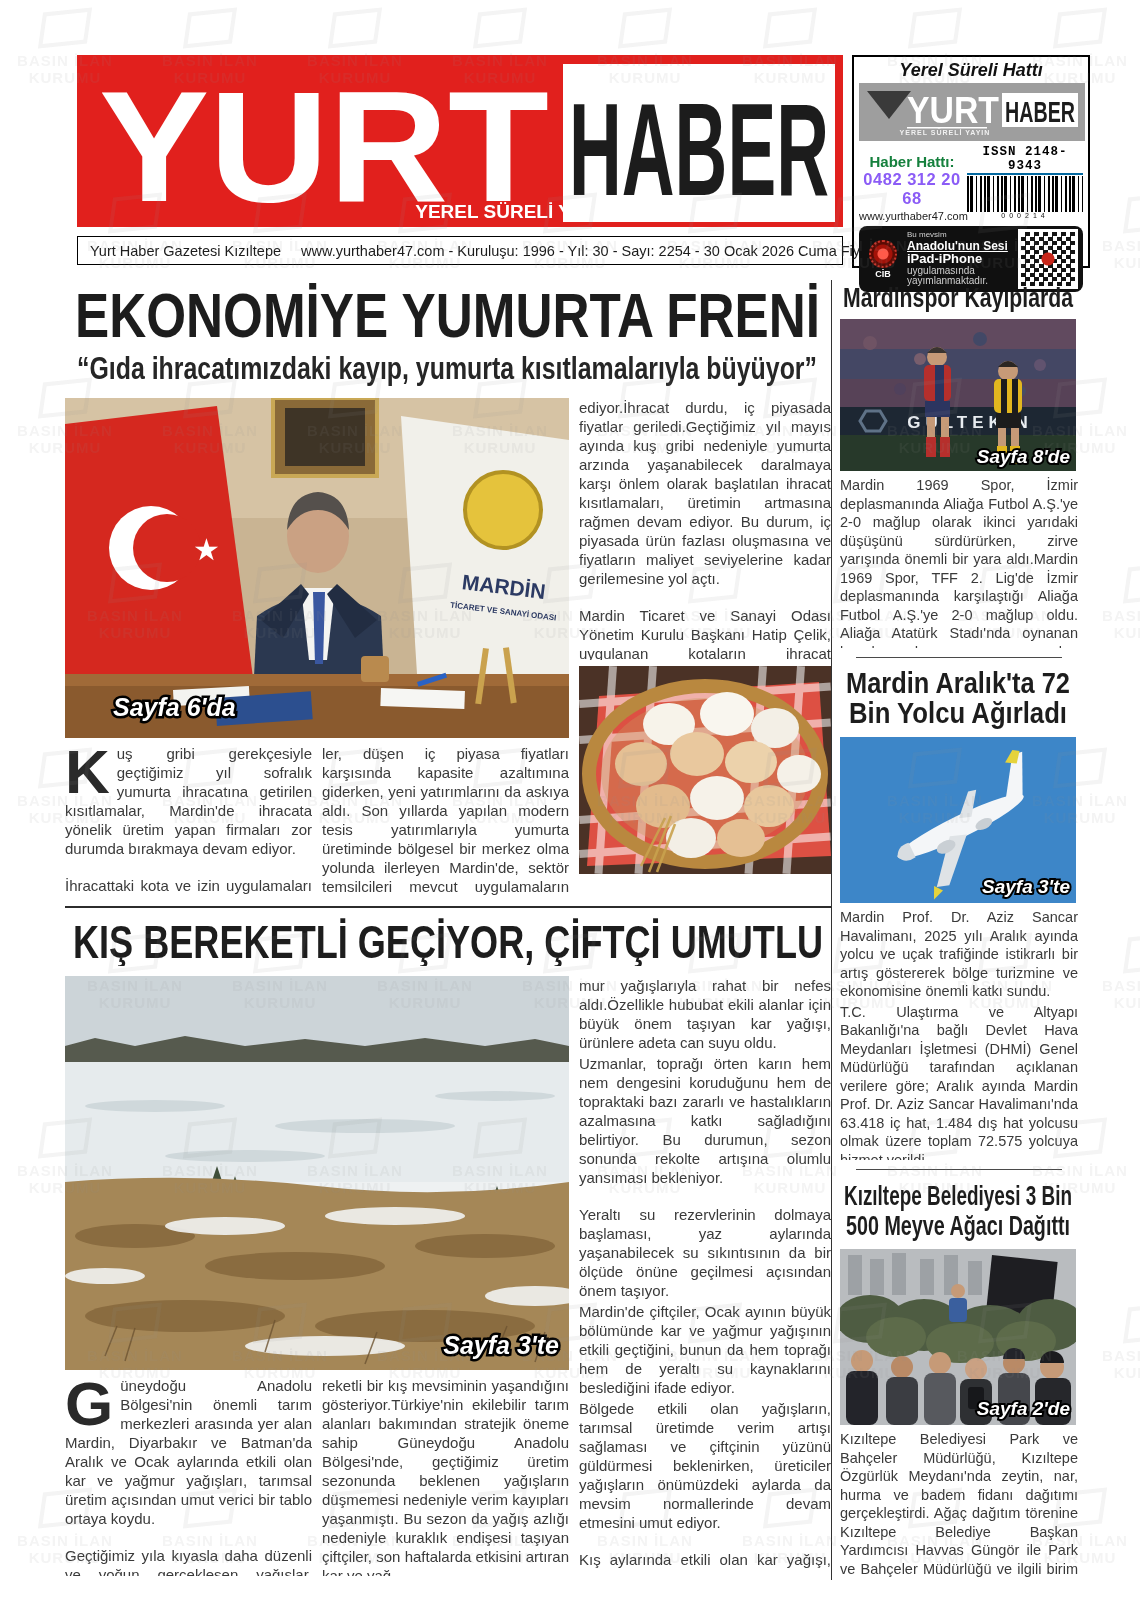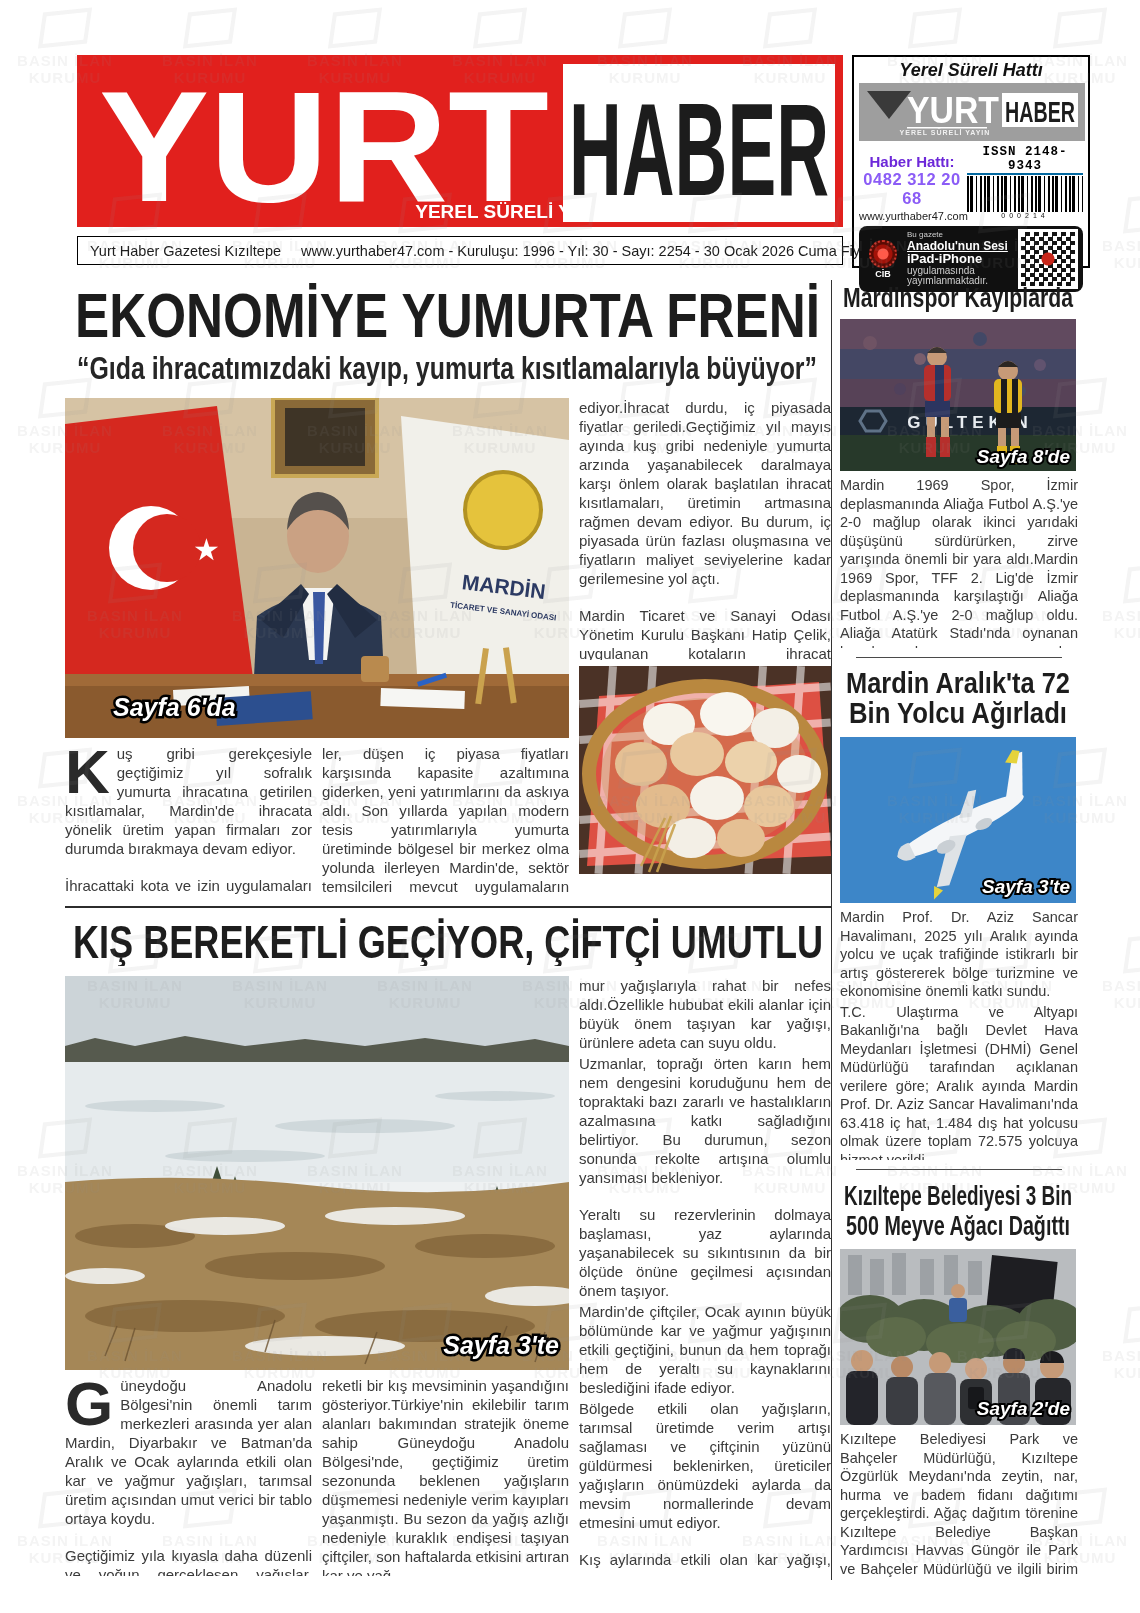--- a/index.html
+++ b/index.html
@@ -20,21 +20,21 @@
   .mast-col{width:766px;}
   .masthead{height:172px;background:#e1201d;position:relative;}
   .dateline{margin-top:9px;border:1.5px solid #000;height:27px;display:flex;align-items:center;
       gap:20px;padding:0 12px;font-size:14.5px;color:#1c1c1c;white-space:nowrap;}
   .info-box{width:238px;height:213px;border:2px solid #000;box-sizing:border-box;
       padding:3px 5px;display:flex;flex-direction:column;}
   .type-label{font-style:italic;font-weight:bold;font-size:18px;text-align:center;color:#111;}
   .mini-logo{background:#9e9e9e;height:58px;margin-top:2px;position:relative;}
   .contact-row{display:flex;margin-top:4px;align-items:flex-start;}
   .contact-left{width:106px;text-align:center;}
-  .hotline-label{font-weight:bold;font-size:15px;color:#6d28d9;margin-top:8px;}
+  .hotline-label{font-weight:bold;font-size:15px;color:#15803d;margin-top:8px;}
   .hotline-number{font-weight:bold;font-size:16.5px;color:#8b5cf6;letter-spacing:.5px;}
   .contact-site{font-size:11px;color:#222;margin-top:2px;}
   .barcode{width:116px;margin-left:2px;}
   .issn{font-family:"Liberation Mono",monospace;font-weight:bold;font-size:12.5px;
       letter-spacing:1px;color:#000;border-bottom:2px solid #0369a1;text-align:center;}
   .bars{height:36px;margin-top:1px;
       background:repeating-linear-gradient(90deg,#000 0 2px,#fff 2px 3px,#000 3px 6px,#fff 6px 9px,#000 9px 10px,#fff 10px 13px,#000 13px 15px,#fff 15px 17px);}
   .bar-digits{font-size:7px;letter-spacing:4px;text-align:center;color:#111;}
   .app-strip{background:#101010;border-radius:8px;margin-top:4px;flex:1;
       display:flex;align-items:center;gap:5px;padding:3px 5px;color:#fff;}
@@ -486,21 +486,21 @@
           <div class="bars"></div>
           <div class="bar-digits">000214</div>
         </div>
       </div>
       <div class="app-strip">
         <div class="cib">
           <div class="cib-dot"></div>
           <div class="cib-label">CİB</div>
         </div>
         <div class="app-text">
-          <div class="app-l1">Bu gazete</div>
+          <div class="app-l1">Bu mevsim</div>
           <div class="app-l2">Anadolu'nun Sesi</div>
           <div class="app-l3">iPad-iPhone</div>
           <div class="app-l4">uygulamasında</div>
           <div class="app-l4">yayımlanmaktadır.</div>
         </div>
         <div class="qr"></div>
       </div>
     </div>
   </div>
 

